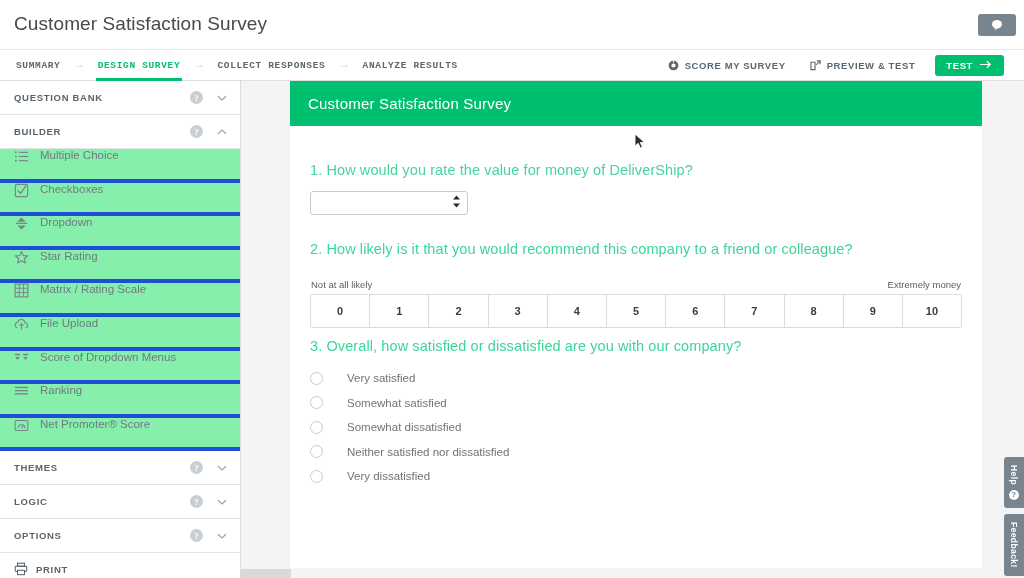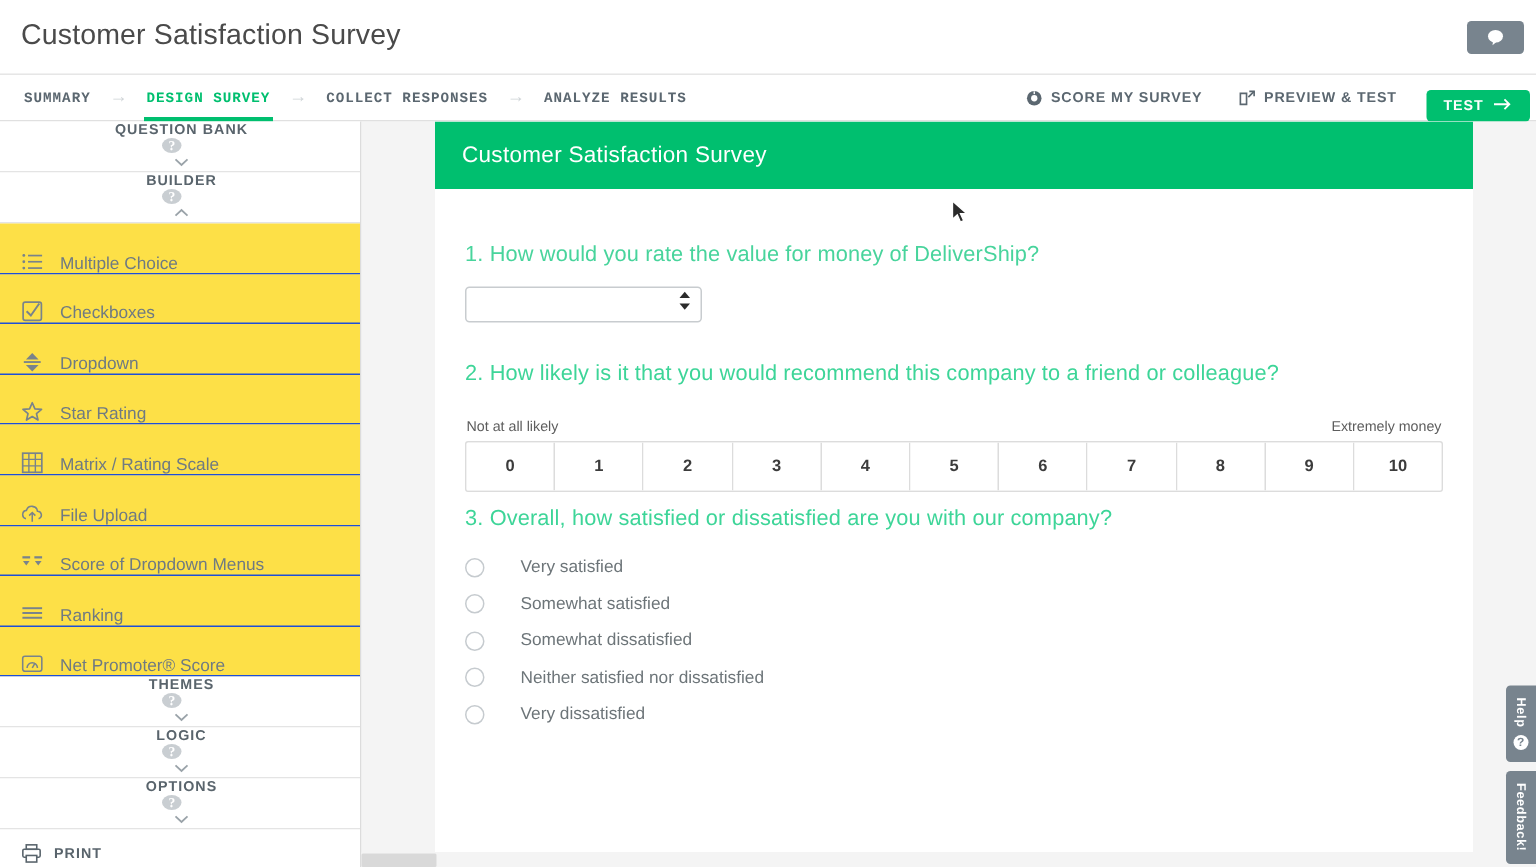--- a/index.html
+++ b/index.html
@@ -46,21 +46,21 @@
     color: #5b6770; padding: 0 6px; height: 31px; line-height: 31px;
     position: relative; white-space: nowrap;
   }
   .nav-step.active { color: #00bf6f; }
   .nav-step.active::after {
     content: ""; position: absolute; left: 4px; right: 4px; bottom: 0;
     height: 3px; background: #00bf6f;
   }
   .nav-arrow { color: #cfd4d7; font-size: 12px; padding: 0 9px; line-height: 31px; }
 
-  .nav-right { position: absolute; right: 4px; top: 0; height: 31px; display: flex; align-items: flex-end; gap: 0; }
+  .nav-right { position: absolute; right: 20px; top: 0; height: 31px; display: flex; align-items: center; gap: 0; }
   .nav-action {
     display: flex; align-items: center; gap: 6px;
     font-size: 9.5px; font-weight: bold; letter-spacing: .6px;
     color: #5b6770; padding: 0 12px; height: 31px; white-space: nowrap;
   }
   .nav-action svg { display: block; flex: none; }
   .next-btn {
     display: flex; align-items: center; gap: 7px;
     background: #00bf6f; color: #fff; border-radius: 3px;
     font-size: 9.5px; font-weight: bold; letter-spacing: .6px;
@@ -72,40 +72,39 @@
     position: absolute; left: 0; top: 81px; width: 241px; height: 497px;
     background: #ffffff;
     border-right: 1px solid #dcdcdc;
     overflow: hidden;
   }
   .sb-section {
     height: 34px; display: flex; align-items: center;
     padding: 0 12px 0 14px;
     border-bottom: 1px solid #e4e4e4;
     background: #ffffff;
-    flex-direction: column;
   }
   .sb-section .sb-label {
     font-size: 9.5px; font-weight: bold; letter-spacing: .7px; color: #59646c;
     flex: 1;
   }
   .help-dot {
     width: 13px; height: 13px; border-radius: 50%;
     background: #c9ced2; color: #fff;
     font-size: 9px; font-weight: bold;
     display: flex; align-items: center; justify-content: center;
     margin-right: 13px; font-family: "Liberation Serif", serif;
   }
   .chev { width: 12px; height: 12px; display:block; color:#9aa3a9; }
 
   .sb-item {
-    height: 33.6px; display: flex; align-items: flex-end;
+    height: 33.6px; display: flex; align-items: flex-start;
     padding-left: 14px; gap: 11px;
-    background: #fde047;
-    border-bottom: 1px solid #1d4ed8;
+    background: #86efac;
+    border-bottom: 4px solid #1d4ed8;
   }
   .sb-item .ico { width: 15px; height: 15px; color: #79838b; display:block; flex:none; }
   .sb-item .txt { font-size: 11.5px; color: #6f7a82; }
 
   .sb-print {
     height: 33px; display: flex; align-items: center; gap: 8px;
     padding-left: 14px; background: #fff; border-bottom: 1px solid #e4e4e4;
   }
   .sb-print .txt { font-size: 9.5px; font-weight: bold; letter-spacing: .7px; color: #59646c; }
   .sb-print .ico { width: 14px; height: 14px; color: #59646c; display: block; }

